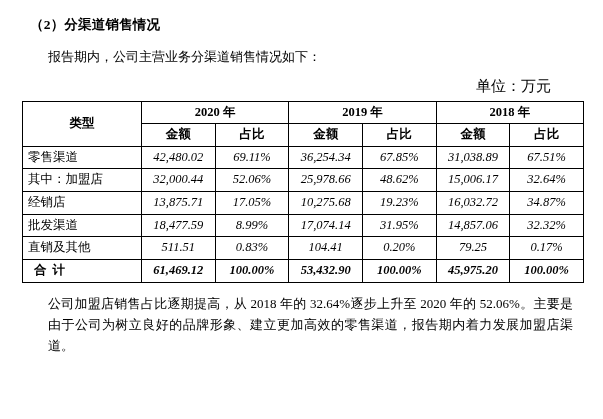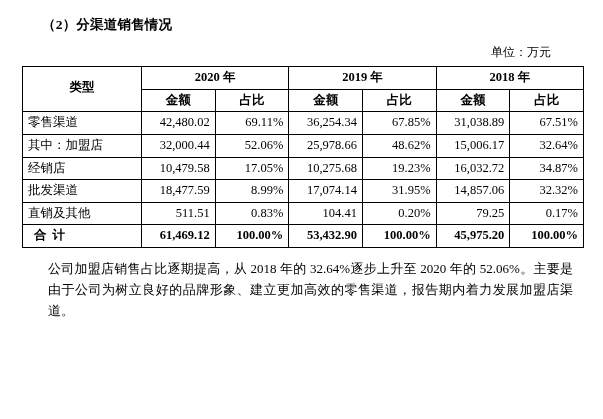--- a/index.html
+++ b/index.html
@@ -18,31 +18,31 @@
   .page {
     position: relative;
     width: 603px;
     height: 419px;
     box-sizing: border-box;
     padding: 10px 22px 0 22px;
   }
   .heading {
     font-size: 13.5px;
     font-weight: bold;
-    margin: 6px 0 0 20px;
+    margin: 6px 0 0 8px;
     letter-spacing: 0.2px;
   }
   .para {
     font-size: 13px;
     margin: 13px 0 0 26px;
     line-height: 1.5;
   }
   .unit-line {
     text-align: right;
-    font-size: 12px;
+    font-size: 15px;
     margin: 10px 30px 5px 0;
   }
   table.sales {
     border-collapse: collapse;
     width: 562px;
     margin: 0 auto;
     table-layout: fixed;
     font-size: 12.5px;
   }
   table.sales th,
@@ -51,35 +51,35 @@
     padding: 3px 5px;
     line-height: 1.25;
     vertical-align: middle;
   }
   table.sales th {
     text-align: center;
     font-weight: bold;
   }
   .th-type {
     width: 108px;
-    font-family: Liberation Mono, monospace;
   }
   .col-amount { width: 84px; }
   .col-ratio  { width: 66px; }
 
   td.label {
     text-align: left;
     font-weight: normal;
   }
   td.label.indent {
     text-align: left;
   }
   td.num {
-    text-align: right;
+    text-align: center;
     font-variant-numeric: tabular-nums;
+    font-style: italic;
   }
   tr.total td {
     font-weight: bold;
   }
   tr.total td.label {
     text-align: left;
     letter-spacing: 6px;
     text-indent: 6px;
   }
   .foot-para {
@@ -90,20 +90,21 @@
     padding: 0 8px 0 26px;
   }
 </style>
 </head>
 <body>
 
 <div class="page">
 
   <div class="heading">（2）分渠道销售情况</div>
 
+  <div class="para">报告期内，公司主营业务分渠道销售情况如下：</div>
 
   <div class="unit-line">单位：万元</div>
 
   <table class="sales">
     <thead>
       <tr>
         <th class="th-type" rowspan="2">类型</th>
         <th colspan="2">2020 年</th>
         <th colspan="2">2019 年</th>
         <th colspan="2">2018 年</th>
@@ -131,21 +132,21 @@
         <td class="label indent">其中：加盟店</td>
         <td class="num">32,000.44</td>
         <td class="num">52.06%</td>
         <td class="num">25,978.66</td>
         <td class="num">48.62%</td>
         <td class="num">15,006.17</td>
         <td class="num">32.64%</td>
       </tr>
       <tr>
         <td class="label indent">经销店</td>
-        <td class="num">10,479.58</td>
+        <td class="num">13,875.71</td>
         <td class="num">17.05%</td>
         <td class="num">10,275.68</td>
         <td class="num">19.23%</td>
         <td class="num">16,032.72</td>
         <td class="num">34.87%</td>
       </tr>
       <tr>
         <td class="label">批发渠道</td>
         <td class="num">18,477.59</td>
         <td class="num">8.99%</td>

